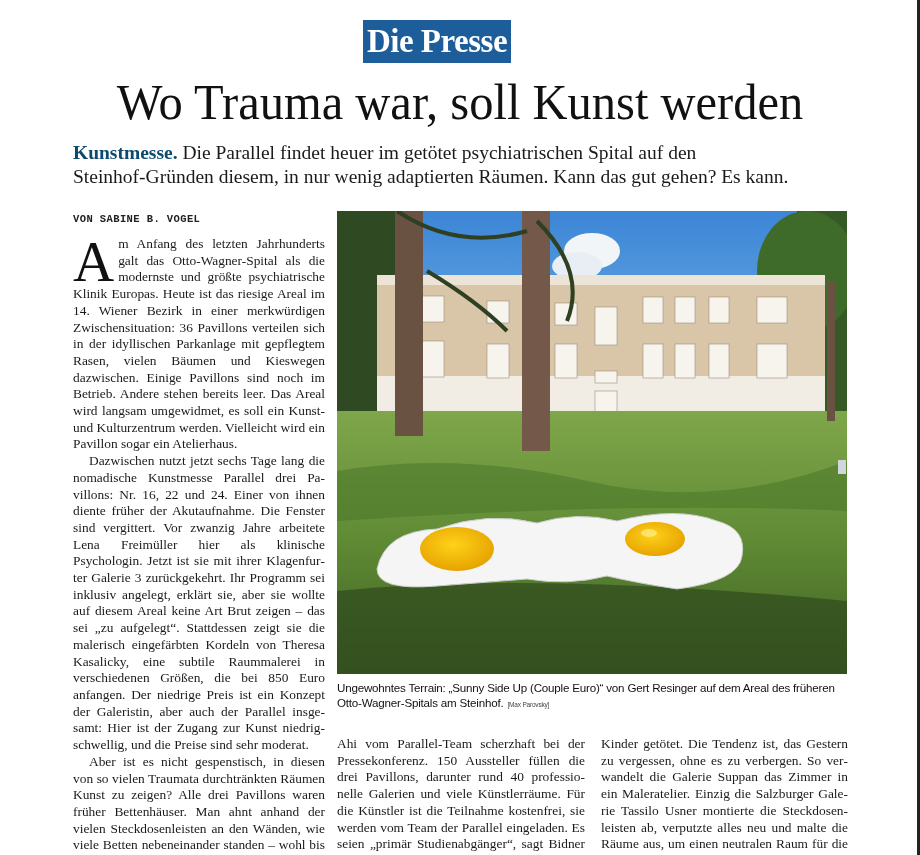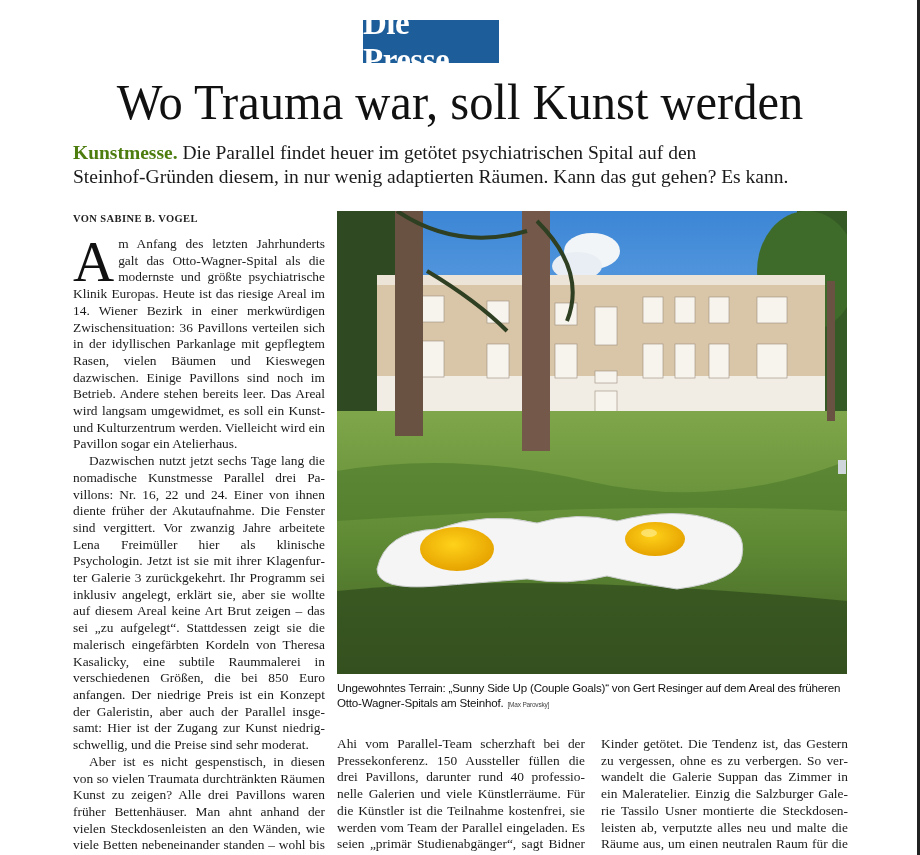--- a/index.html
+++ b/index.html
@@ -1,22 +1,22 @@
 <!DOCTYPE html>
 <html><head>
 <meta charset="utf-8">
 <style>
   html,body{margin:0;padding:0;background:#fff;}
   body{width:920px;height:855px;overflow:hidden;position:relative;font-family:"DejaVu Serif",serif;color:#1a1a1a;}
   .right-edge{position:absolute;right:0;top:0;width:3px;height:855px;background:#222;}
-  .logo{position:absolute;left:363px;top:20px;width:136px;height:43px;background:#1d5d99;color:#fff;display:flex;align-items:center;justify-content:center;font-family:"Liberation Serif",serif;font-weight:bold;font-size:33px;letter-spacing:-0.5px;}
+  .logo{position:absolute;left:363px;top:20px;width:148px;height:43px;background:#1d5d99;color:#fff;display:flex;align-items:center;justify-content:center;font-family:"Liberation Serif",serif;font-weight:bold;font-size:33px;letter-spacing:-0.5px;}
   .headline{position:absolute;left:0;top:72px;width:920px;text-align:center;font-family:"Liberation Serif",serif;font-size:50px;line-height:60px;color:#111;transform:scaleX(0.97);}
   .lead{position:absolute;left:73px;top:141px;width:800px;font-family:"Liberation Serif",serif;font-size:19.5px;line-height:24px;color:#1a1a1a;}
-  .lead .kicker{color:#4d7c0f;font-weight:bold;}
-  .byline{position:absolute;left:73px;top:213px;font-family:Liberation Serif, serif;font-weight:bold;font-size:10.5px;letter-spacing:0.4px;color:#222;}
+  .lead .kicker{color:#0c4a6e;font-weight:bold;}
+  .byline{position:absolute;left:73px;top:213px;font-family:Liberation Mono, monospace;font-weight:bold;font-size:10.5px;letter-spacing:0.4px;color:#222;}
   .col{position:absolute;font-family:"Liberation Serif",serif;font-size:13.4px;line-height:16.7px;text-align:justify;hyphens:manual;color:#1a1a1a;}
   .col p{margin:0;}
   .col p.indent{text-indent:16px;}
   .col1{left:73px;top:236px;width:252px;}
   .dropcap{float:left;font-family:"Liberation Serif",serif;font-size:57px;line-height:44px;margin:4px 4px 0 0;color:#111;}
   .photo{position:absolute;left:337px;top:211px;width:510px;height:463px;overflow:hidden;background:#5d7a3a;}
   .caption{position:absolute;left:337px;top:680px;width:520px;font-family:"Liberation Sans",sans-serif;font-size:11.6px;line-height:15px;color:#111;letter-spacing:-0.2px;}
   .caption .credit{font-size:6.5px;color:#444;margin-left:4px;}
   .col2{left:337px;top:736px;width:248px;}
   .col3{left:601px;top:736px;width:247px;}
@@ -103,21 +103,21 @@
     <path d="M40 358 Q48 320 100 318 Q150 300 200 312 Q240 300 280 310 Q340 295 380 310 Q410 318 405 345 Q402 370 340 378 Q300 372 270 365 Q230 375 190 368 Q140 372 100 375 Q40 380 40 358Z" fill="#f4f5f4" stroke="#c9cccb" stroke-width="1"></path>
     <ellipse cx="120" cy="338" rx="37" ry="22" fill="url(#yolk)"></ellipse>
     <ellipse cx="318" cy="328" rx="30" ry="17" fill="url(#yolk)"></ellipse>
     <ellipse cx="312" cy="322" rx="8" ry="4" fill="#fff2a0" opacity="0.6"></ellipse>
   </svg>
 </div>
 
 <div class="small-thumb"></div>
 
 <div class="caption">
-  <span>Ungewohntes Terrain: „Sunny Side Up (Couple Goals)“ von Gert Resinger auf dem Areal des früheren Otto-Wagner-Spitals am Steinhof.</span><span class="credit">[Max Parovsky]</span>
+  <span>Ungewohntes Terrain: „Sunny Side Up (Couple Euro)“ von Gert Resinger auf dem Areal des früheren Otto-Wagner-Spitals am Steinhof.</span><span class="credit">[Max Parovsky]</span>
 </div>
 
 <div class="clip" style="left:337px;top:736px;width:250px;height:119px;">
   <div class="col col2" style="left:0;top:0;">
     <p>Ahi vom Parallel-Team scherzhaft bei der Pressekonferenz. 150 Aussteller füllen die drei Pavillons, darunter rund 40 professio­nelle Galerien und viele Künstlerräume. Für die Künstler ist die Teilnahme kostenfrei, sie werden vom Team der Parallel eingeladen. Es seien „primär Studienabgänger“, sagt Bid­ner und erklärt die Messe zur „Leistungs­schau der Wiener Kunstszene“.</p>
   </div>
 </div>
 
 <div class="clip" style="left:601px;top:736px;width:249px;height:119px;">
   <div class="col col3" style="left:0;top:0;">

